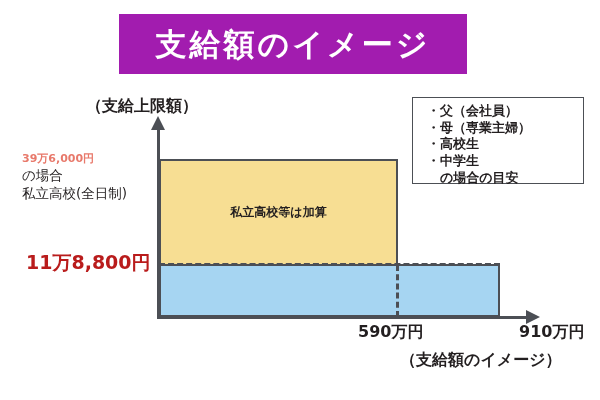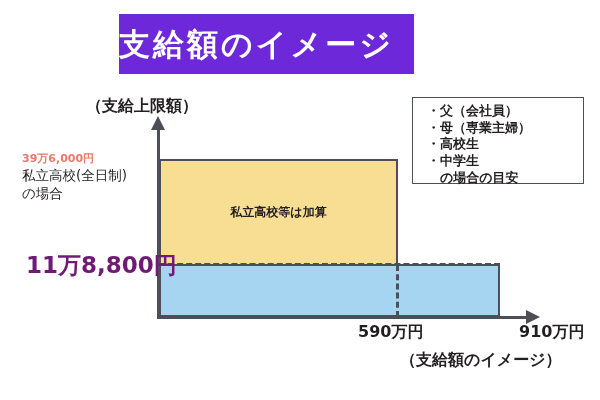--- a/index.html
+++ b/index.html
@@ -15,26 +15,26 @@
     overflow: hidden;
     font-family: "DejaVu Sans", "Liberation Sans", sans-serif;
     color: #231f20;
   }
 
   
   .title-banner {
     position: absolute;
     left: 119px;
     top: 14px;
-    width: 295px;
+    width: 348px;
     height: 60px;
-    background: #6d28d9;
+    background: #a21caf;
     display: flex;
     align-items: center;
-    justify-content: flex-start;
+    justify-content: center;
   }
   .title-banner-text {
     color: #ffffff;
     font-size: 31px;
     font-weight: 700;
     letter-spacing: 3px;
     line-height: 1;
     white-space: nowrap;
   }
 
@@ -159,23 +159,23 @@
     margin-top: 1px;
   }
   .callout-base {
     position: absolute;
     left: 26px;
     top: 252px;
     width: 128px;
     text-align: left;
   }
   .callout-base-amount {
-    font-size: 23px;
+    font-size: 19px;
     font-weight: 700;
-    color: #701a75;
+    color: #b91c1c;
     line-height: 1.15;
     white-space: nowrap;
   }
 
   
   .tick-590 {
     position: absolute;
     left: 358px;
     top: 322px;
     font-size: 16px;
@@ -242,22 +242,22 @@
   <div class="block-private">
     <span class="block-private-label">私立高校等は加算</span>
   </div>
   <div class="block-base"></div>
 
   <div class="dash-h-base"></div>
   <div class="dash-v-590"></div>
 
   <div class="callout-upper">
     <div class="callout-upper-amount">39万6,000円</div>
+    <div class="callout-upper-note">の場合</div>
     <div class="callout-upper-note">私立高校(全日制)</div>
-    <div class="callout-upper-note">の場合</div>
   </div>
 
   <div class="callout-base">
     <div class="callout-base-amount">11万8,800円</div>
   </div>
 
   <div class="tick-590">590万円</div>
   <div class="tick-910">910万円</div>
   <div class="x-axis-caption">（支給額のイメージ）</div>
 

